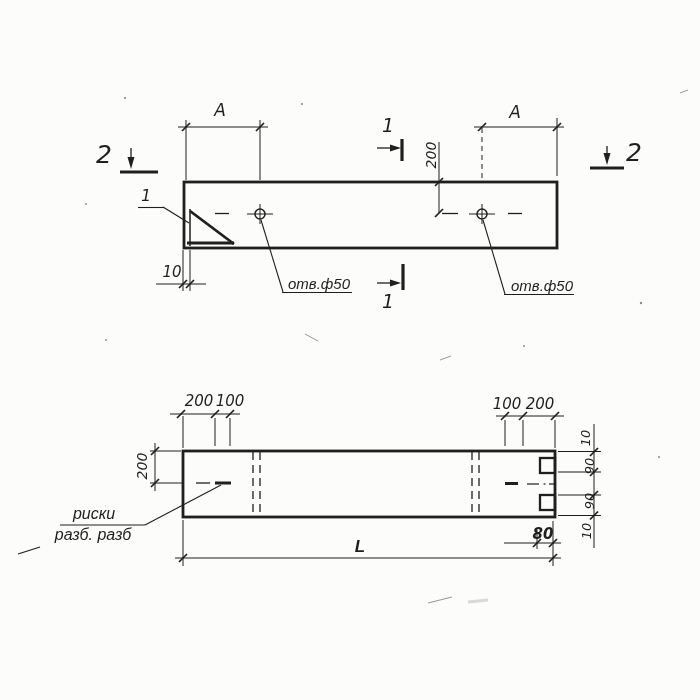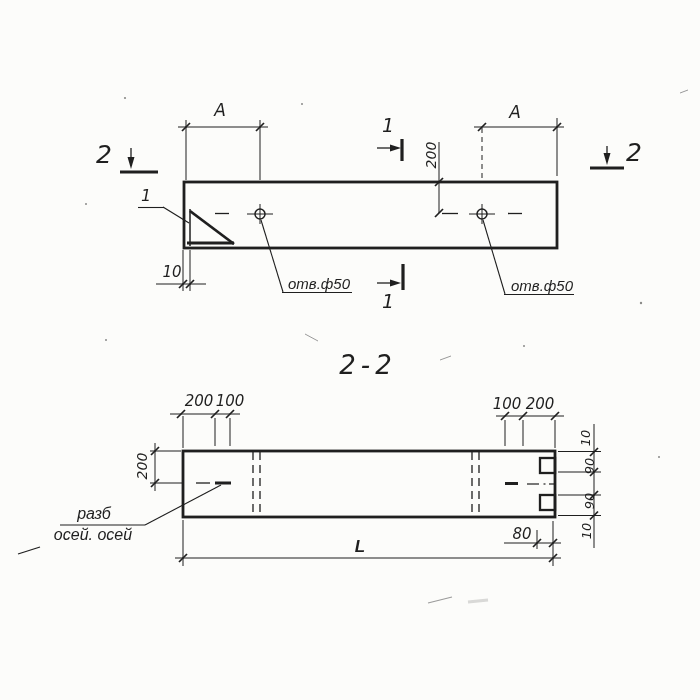--- a/index.html
+++ b/index.html
@@ -227,29 +227,28 @@
   <span class="lbl s19" style="left:378px; top:116px; width:20px;">1</span>
   <span class="lbl s19" style="left:378px; top:292px; width:20px;">1</span>
   <span class="lbl s25" style="left:92px; top:142px; width:24px;">2</span>
   <span class="lbl s25" style="left:622px; top:140px; width:24px;">2</span>
   <span class="lbl s16" style="left:136px; top:188px; width:20px;">1</span>
   <span class="lbl s14 rot" style="left:409px; top:147px; width:44px; height:16px;">200</span>
   <span class="lbl s15" style="left:155px; top:265px; width:34px;">10</span>
   <span class="lbl s15 serif" style="left:283px; top:276px; width:72px;">отв.ф50</span>
   <span class="lbl s15 serif" style="left:506px; top:278px; width:72px;">отв.ф50</span>
 
-  <span class="lbl s26 title" style="left:330px; top:352px; width:76px;">2-2</span>
 
   <span class="lbl s15" style="left:180px; top:394px; width:38px;">200</span>
   <span class="lbl s15" style="left:212px; top:394px; width:36px;">100</span>
   <span class="lbl s15" style="left:489px; top:397px; width:36px;">100</span>
   <span class="lbl s15" style="left:522px; top:397px; width:36px;">200</span>
   <span class="lbl s14 rot" style="left:120px; top:458px; width:44px; height:16px;">200</span>
   <span class="lbl s13 rot" style="left:570px; top:431px; width:30px; height:14px;">10</span>
   <span class="lbl s13 rot" style="left:574px; top:459px; width:30px; height:14px;">90</span>
   <span class="lbl s13 rot" style="left:574px; top:494px; width:30px; height:14px;">90</span>
   <span class="lbl s13 rot" style="left:571px; top:524px; width:30px; height:14px;">10</span>
-  <span class="lbl s15" style="left:505px; top:527px; width:34px;">80</span>
+  <span class="lbl s15" style="left:526px; top:527px; width:34px;font-weight:bold;">80</span>
   <span class="lbl s17 serif bold" style="left:340px; top:538px; width:40px;">L</span>
-  <span class="lbl s16 serif" style="left:64px; top:506px; width:60px;">разб</span>
-  <span class="lbl s16 serif" style="left:48px; top:527px; width:90px;">осей. осей</span>
+  <span class="lbl s16 serif" style="left:64px; top:506px; width:60px;">риски</span>
+  <span class="lbl s16 serif" style="left:48px; top:527px; width:90px;">разб. разб</span>
 
 </div>
 
 </body></html>

